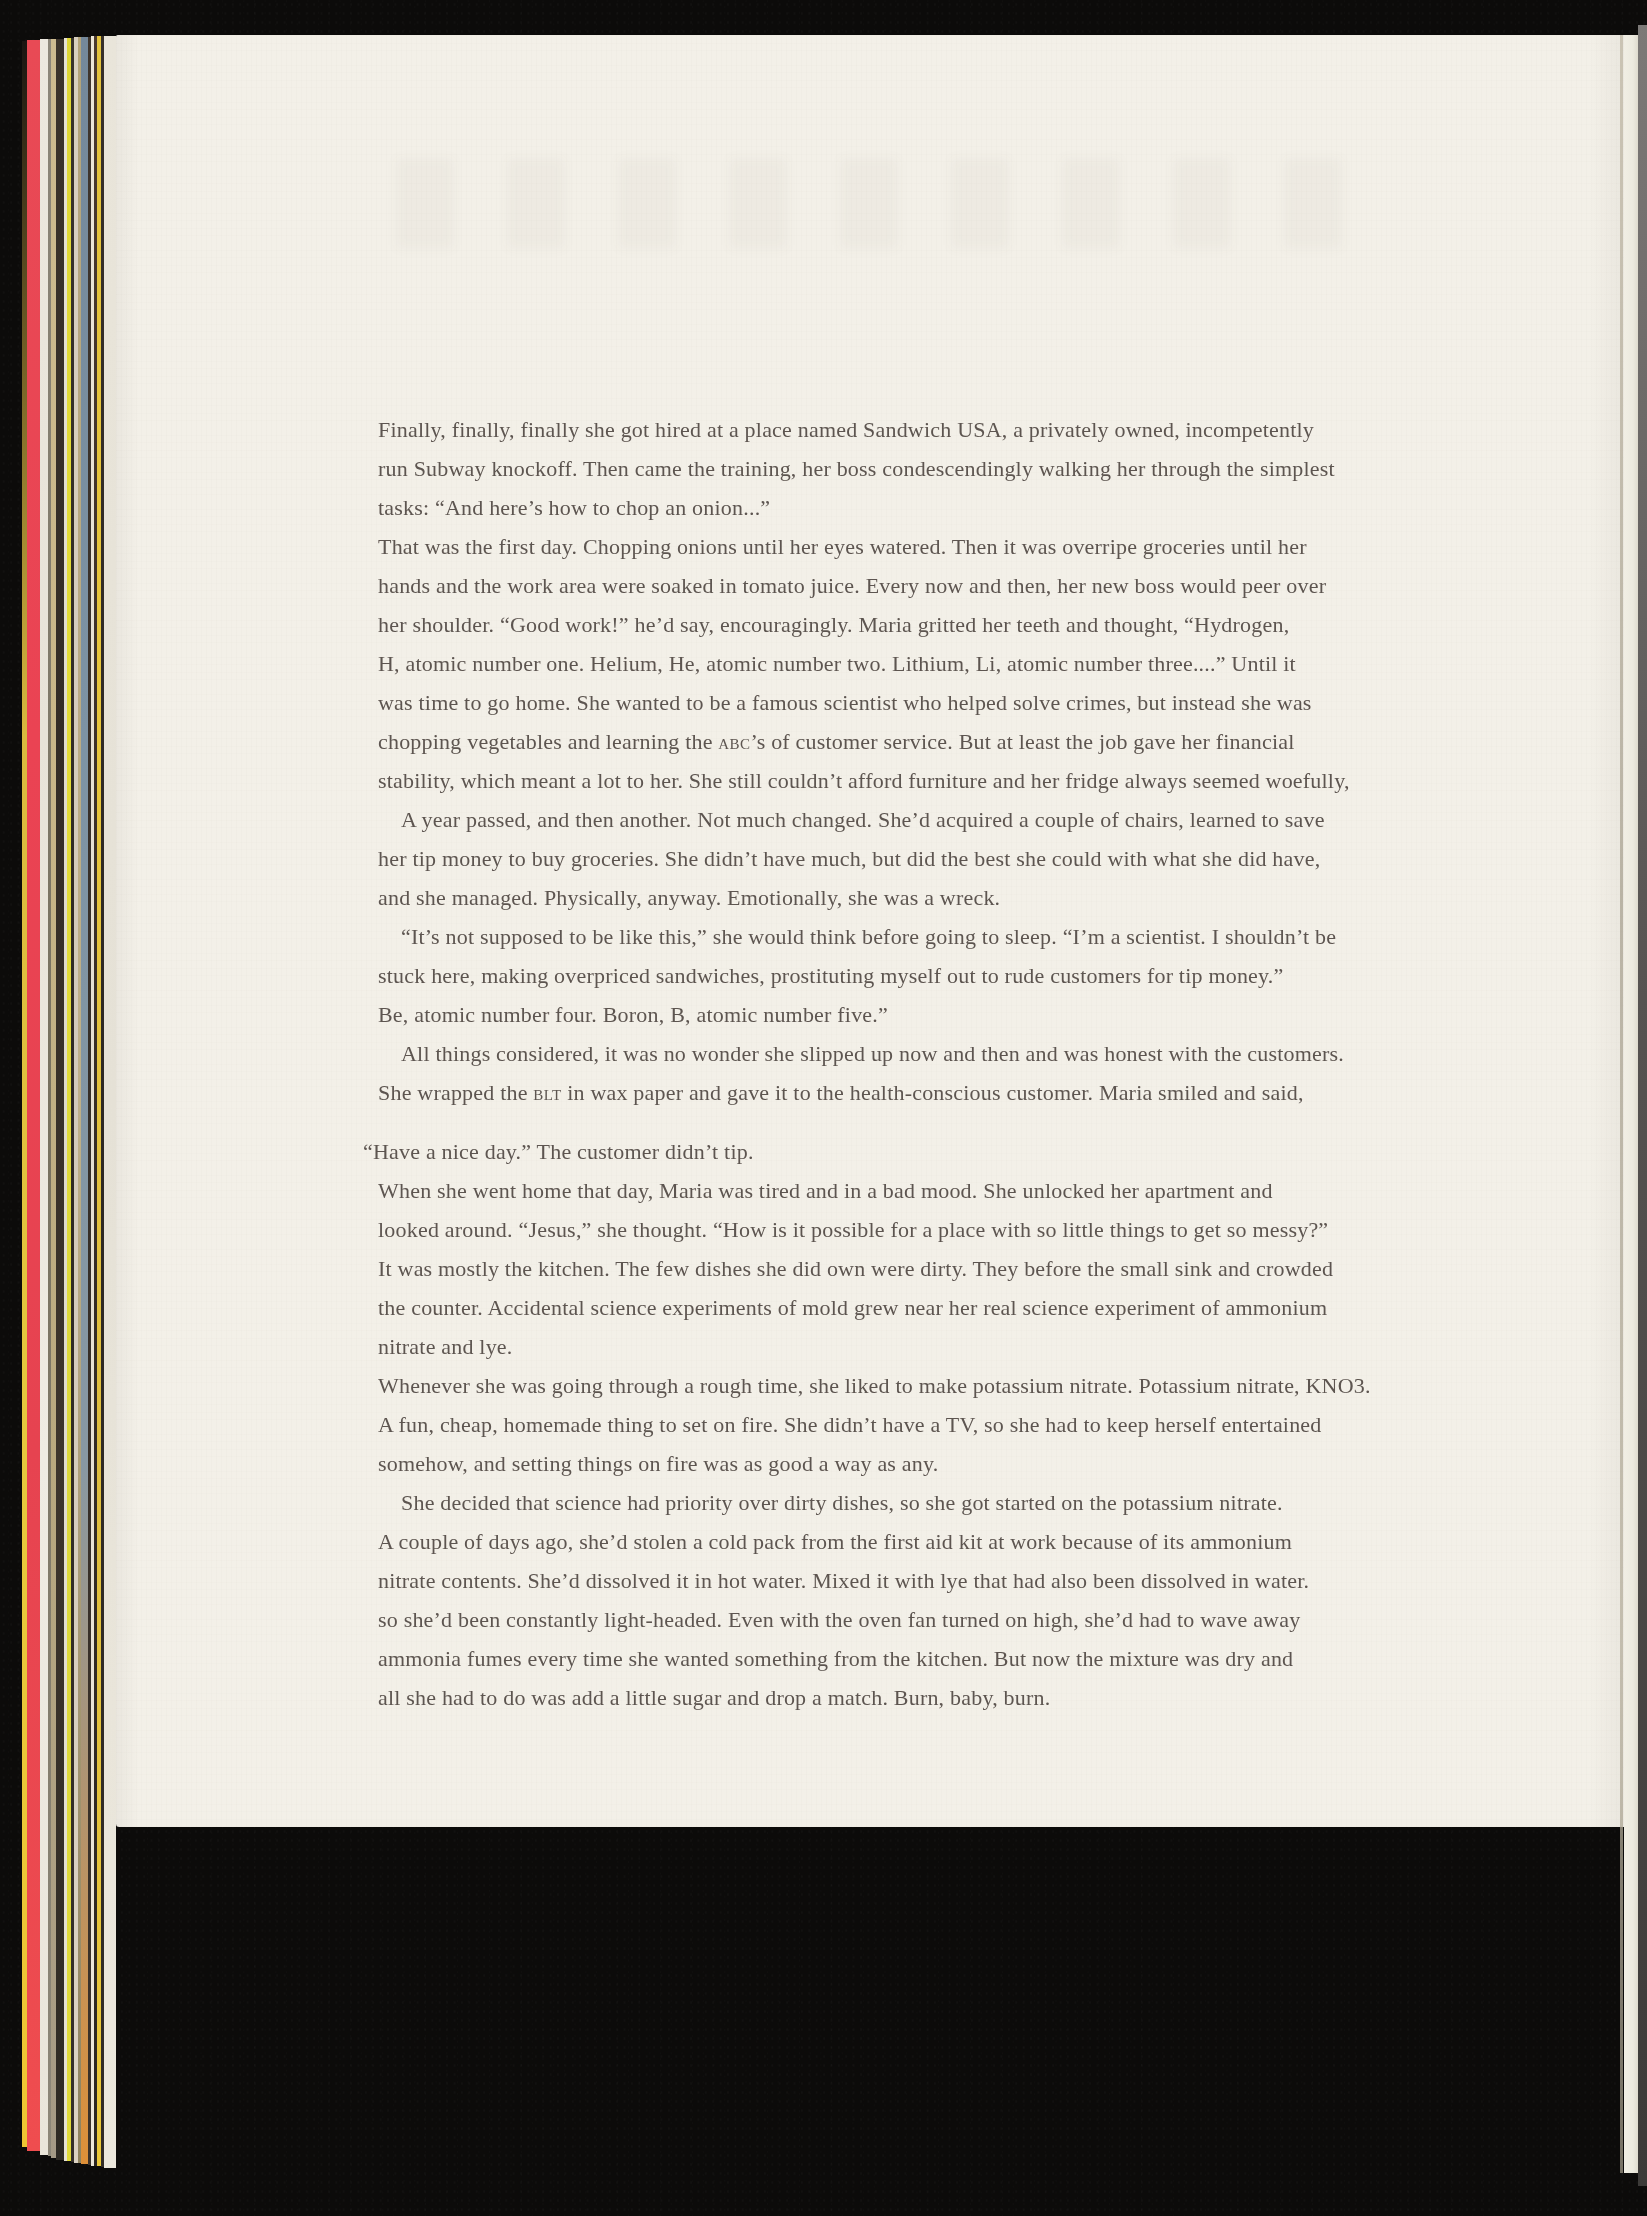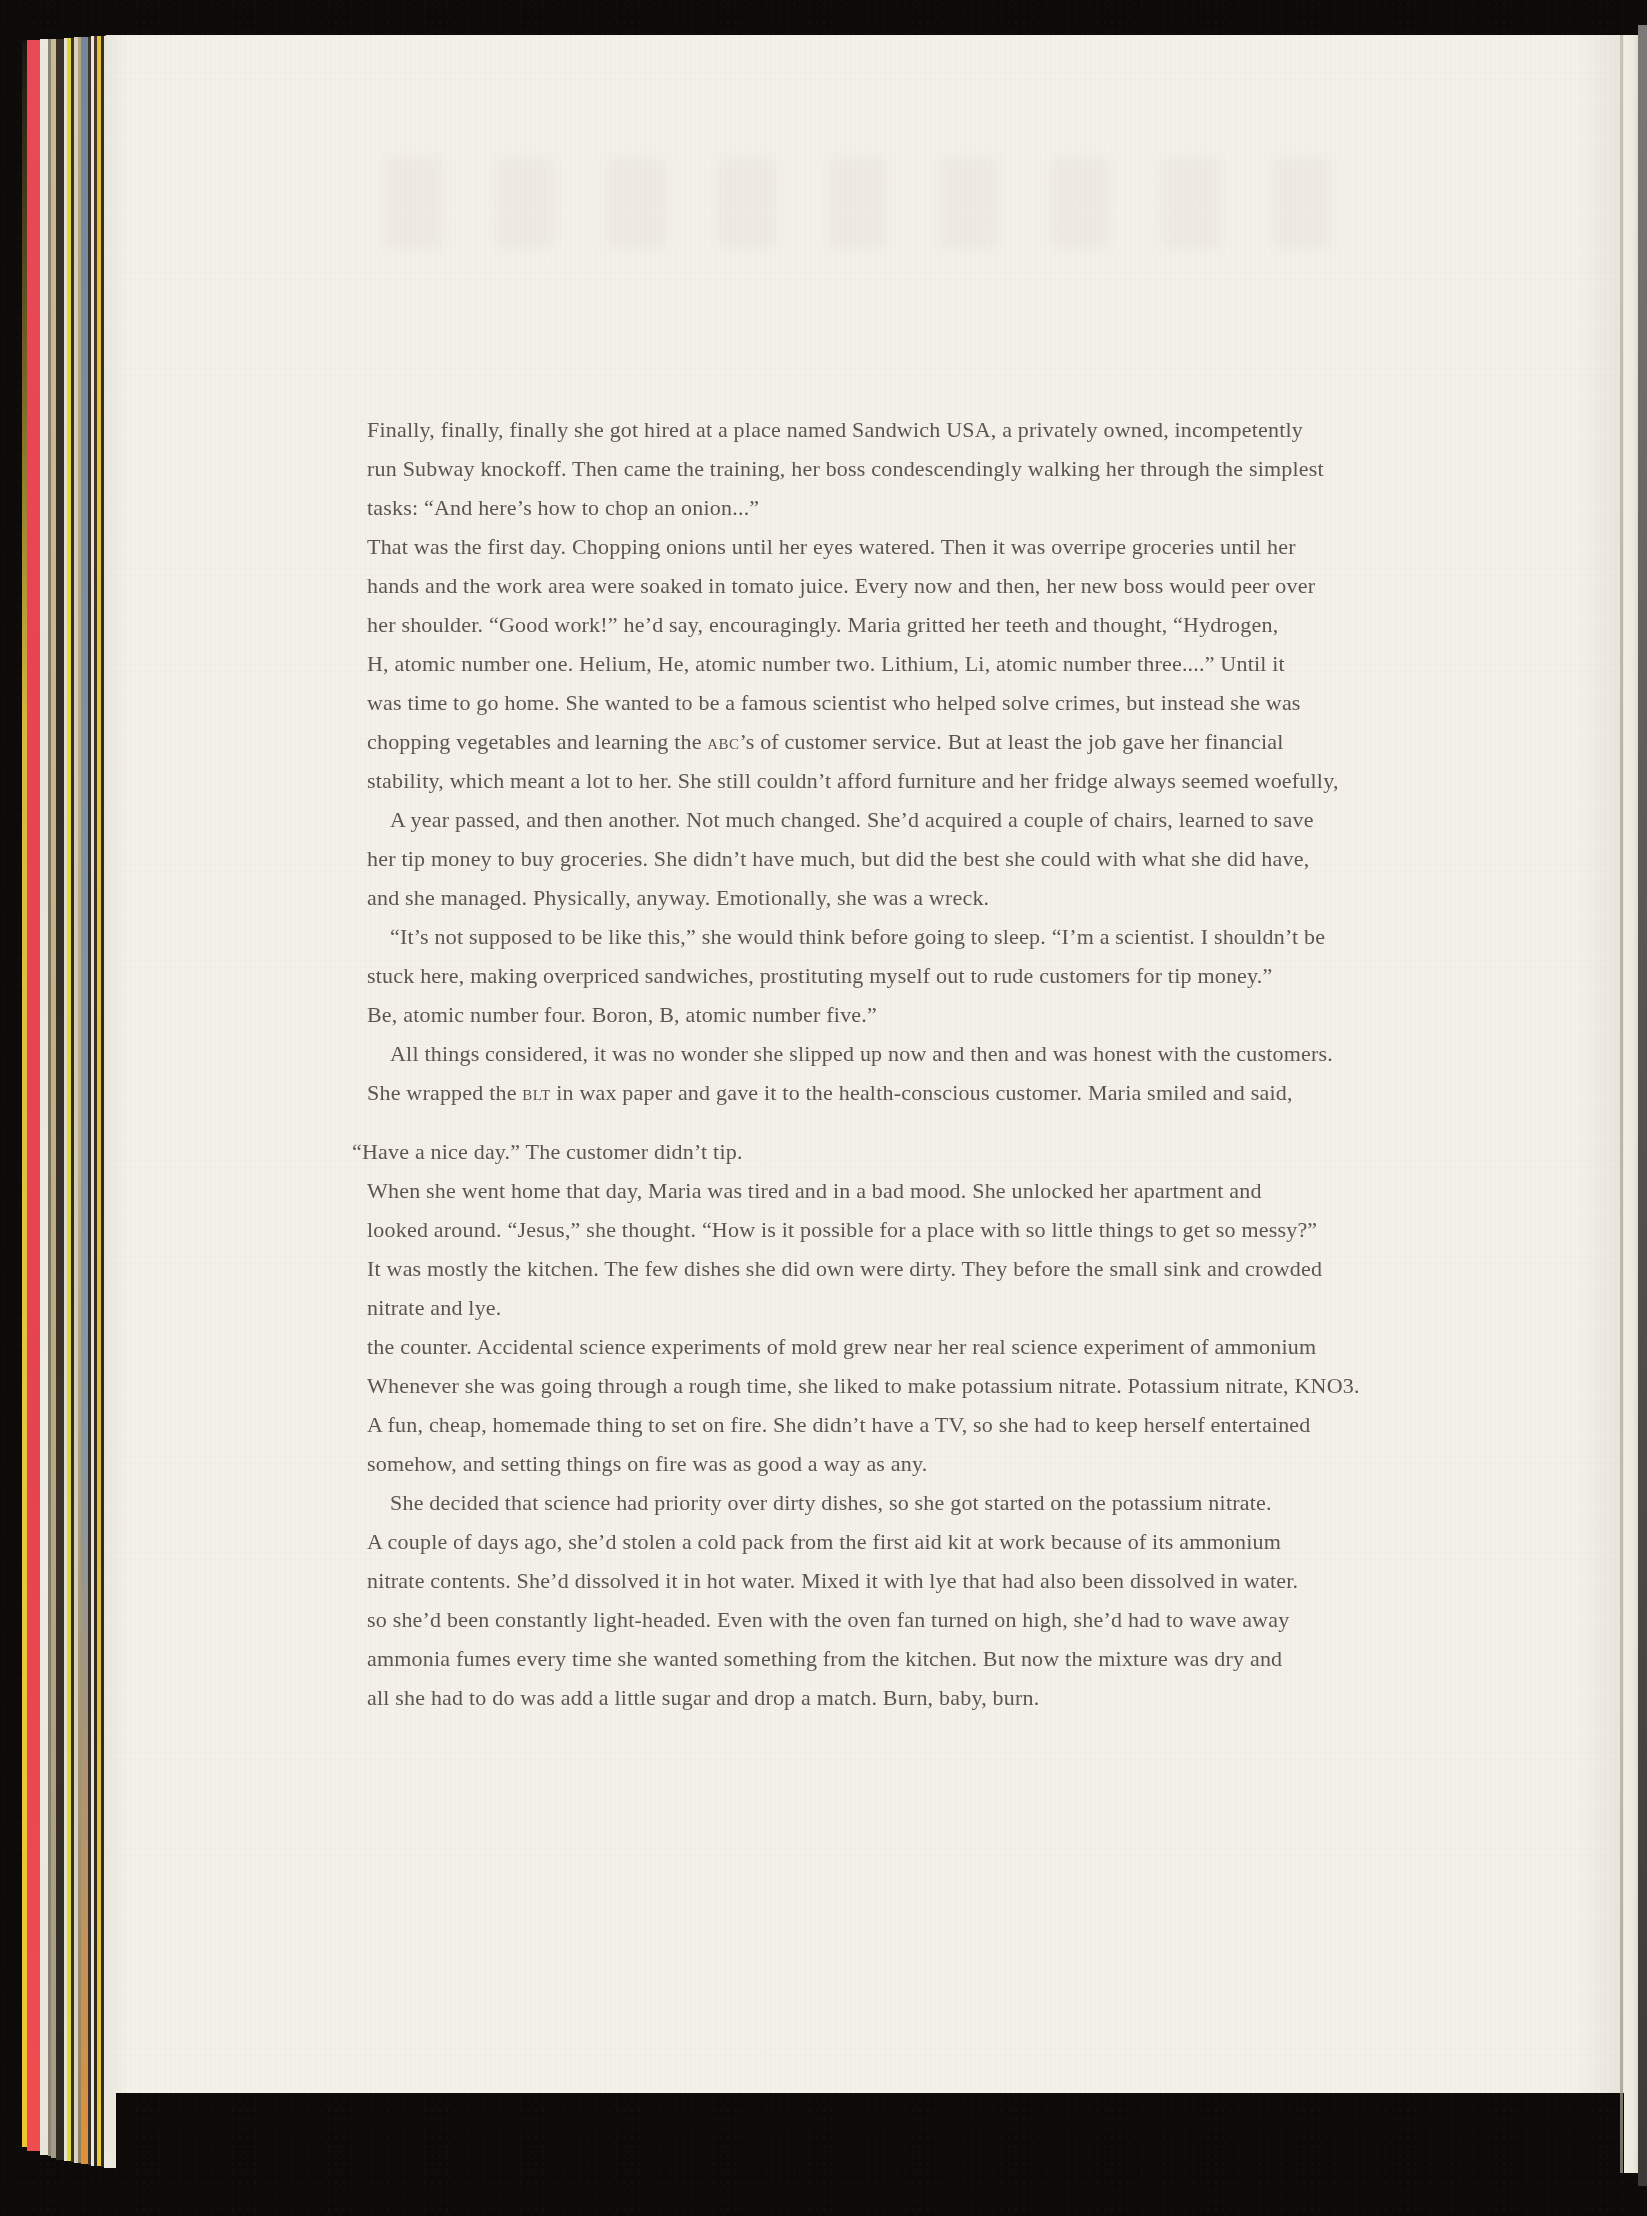--- a/index.html
+++ b/index.html
@@ -12,21 +12,21 @@
     background-size:7.4px 9px, 10.7px 5.8px;
     background-position:0 0, 3.3px 4.1px;
     font-family:"Liberation Serif","DejaVu Serif",serif;
   }
   .photo{position:absolute;inset:0;}
   
   .edges{position:absolute;left:22px;top:36px;height:2132px;width:96px;display:flex;align-items:flex-start;}
   .stripe{flex:0 0 auto;}
   
   .page{
-    position:absolute;left:105px;top:35px;width:1522px;height:2058px;
+    position:absolute;left:116px;top:35px;width:1522px;height:1792px;
     background:#f3f0e8;
     background-image:
       linear-gradient(90deg, rgba(60,50,40,0.05) 0, rgba(60,50,40,0) 23px),
       linear-gradient(270deg, rgba(60,50,40,0.07) 0, rgba(60,50,40,0) 49px),
       repeating-linear-gradient(90deg, rgba(120,110,95,0.022) 0 0.8px, transparent 0.8px 5px),
       repeating-linear-gradient(0deg, rgba(120,110,95,0.016) 0 0.8px, transparent 0.8px 7.4px);
     border-radius:1.6px 0 0 3.3px;
   }
   
   .ghost{
@@ -113,22 +113,22 @@
         </div>
         <div class="para indent">
           <div class="line">All things considered, it was no wonder she slipped up now and then and was honest with the customers.</div>
           <div class="line">She wrapped the <span class="sc">blt</span> in wax paper and gave it to the health-conscious customer. Maria smiled and said,</div>
           <div class="line hang">“Have a nice day.” The customer didn’t tip.</div>
         </div>
         <div class="para">
           <div class="line">When she went home that day, Maria was tired and in a bad mood. She unlocked her apartment and</div>
           <div class="line">looked around. “Jesus,” she thought. “How is it possible for a place with so little things to get so messy?”</div>
           <div class="line">It was mostly the kitchen. The few dishes she did own were dirty. They before the small sink and crowded</div>
+          <div class="line">the counter. Accidental science experiments of mold grew near her real science experiment of ammonium</div>
           <div class="line">nitrate and lye.</div>
-          <div class="line">the counter. Accidental science experiments of mold grew near her real science experiment of ammonium</div>
         </div>
         <div class="para">
           <div class="line">Whenever she was going through a rough time, she liked to make potassium nitrate. Potassium nitrate, KNO3.</div>
           <div class="line">A fun, cheap, homemade thing to set on fire. She didn’t have a TV, so she had to keep herself entertained</div>
           <div class="line">somehow, and setting things on fire was as good a way as any.</div>
         </div>
         <div class="para indent">
           <div class="line">She decided that science had priority over dirty dishes, so she got started on the potassium nitrate.</div>
           <div class="line">A couple of days ago, she’d stolen a cold pack from the first aid kit at work because of its ammonium</div>
           <div class="line">nitrate contents. She’d dissolved it in hot water. Mixed it with lye that had also been dissolved in water.</div>

